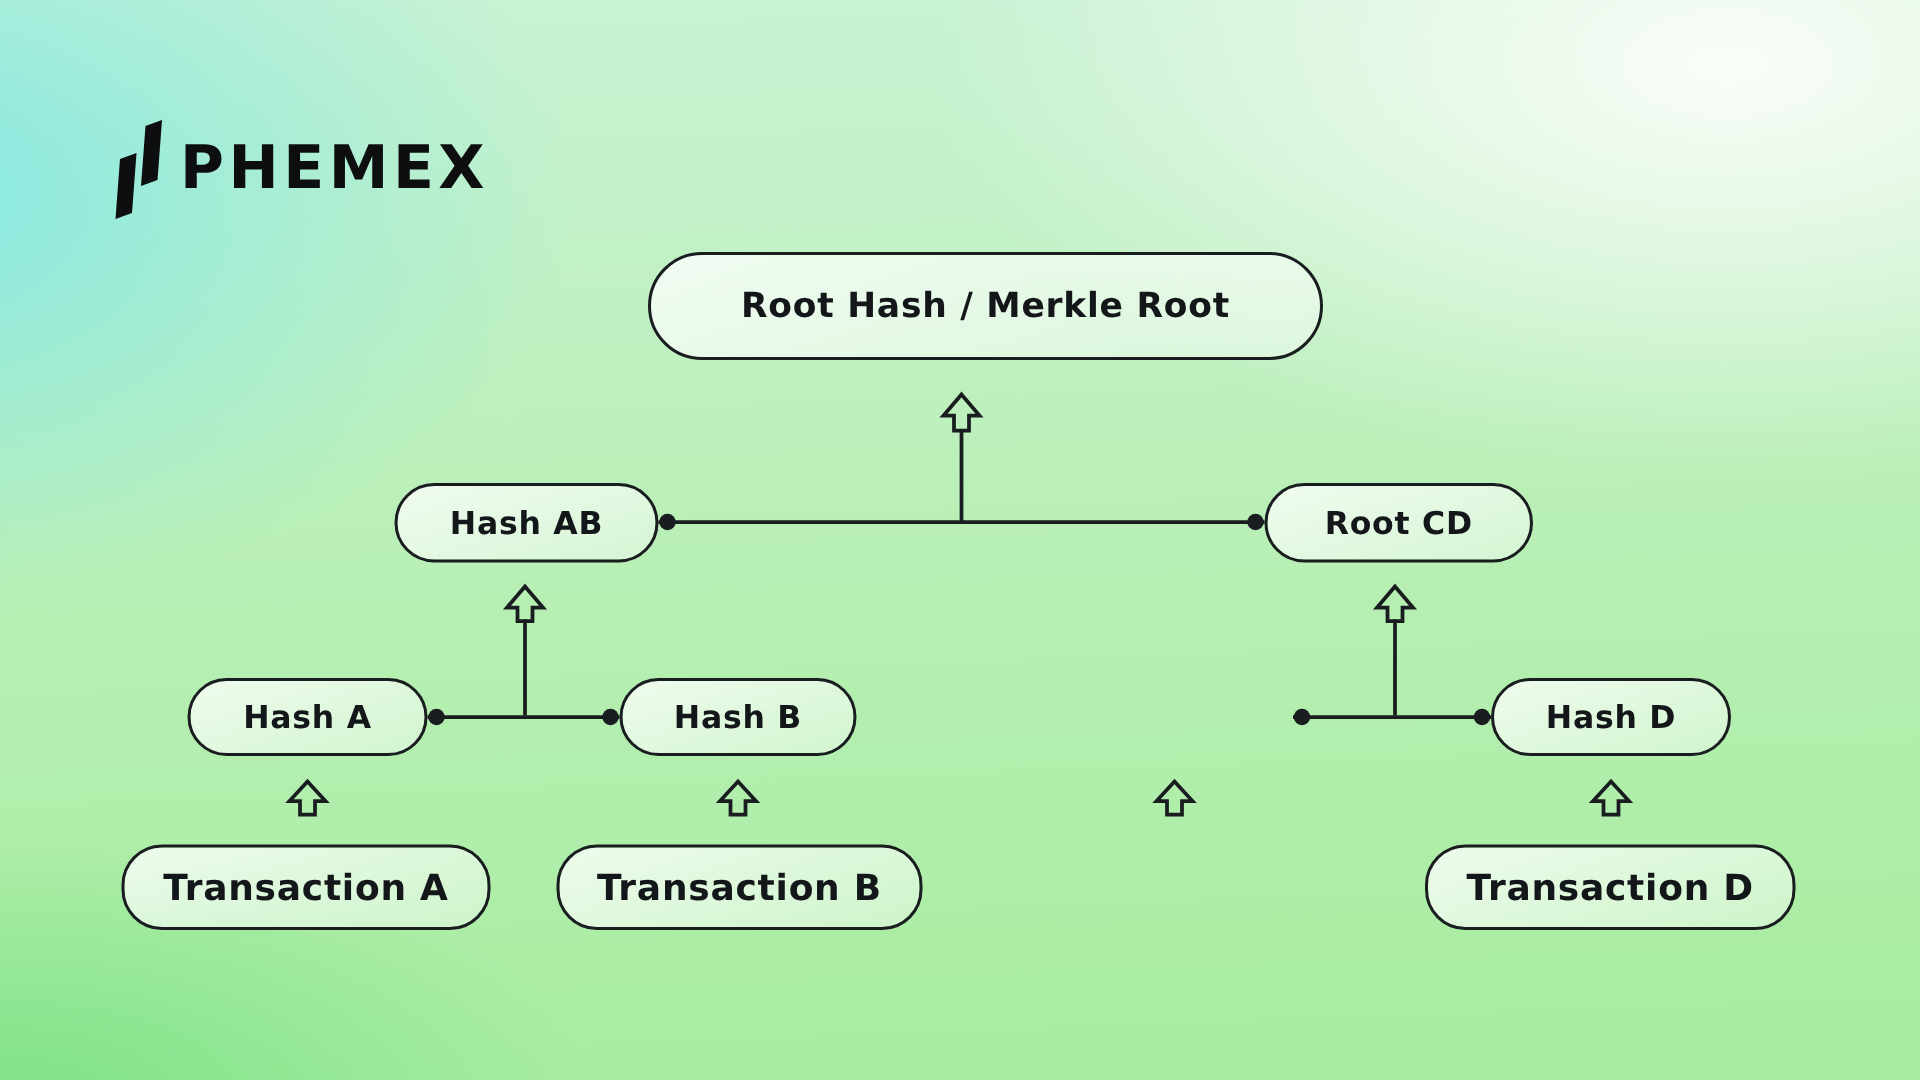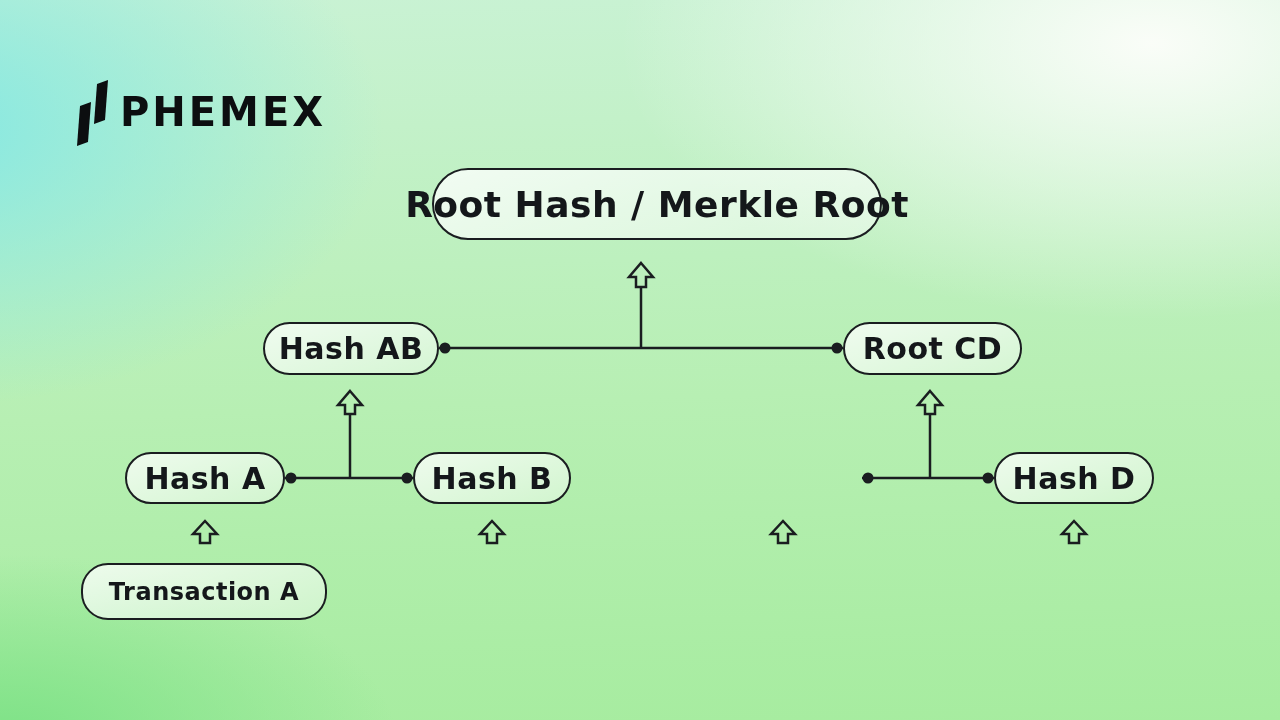--- a/index.html
+++ b/index.html
@@ -32,22 +32,22 @@
     border:2.5px solid #1a1d20;
     background:linear-gradient(160deg, rgba(255,255,255,0.78) 0%, rgba(255,255,255,0.40) 100%);
     box-sizing:border-box;
     color:#14171a;
   }
   .node-label{
     font-weight:700;
     white-space:nowrap;
     letter-spacing:0.5px;
   }
-  .root-label{font-size:36px;}
-  .hash-label{font-size:30px;}
+  .root-label{font-size:23px;}
+  .hash-label{font-size:21px;}
   .tx-label{font-size:24px;}
   .connector-layer{
     position:absolute;left:0;top:0;width:1280px;height:720px;
     pointer-events:none;
   }
   .connector-layer path, .connector-layer line{
     stroke:#1a1d20;stroke-width:2.5;fill:none;stroke-linejoin:miter;
   }
   .connector-layer circle{fill:#1a1d20;stroke:none;}
 </style>
@@ -110,14 +110,20 @@
   <div class="node" style="left:125px;top:452px;width:160px;height:52px;border-radius:26px;">
     <span class="node-label hash-label">Hash A</span>
   </div>
   <div class="node" style="left:994px;top:452px;width:160px;height:52px;border-radius:26px;">
     <span class="node-label hash-label">Hash D</span>
   </div>
 
   <div class="node" style="left:81px;top:563px;width:246px;height:57px;border-radius:27px;">
     <span class="node-label tx-label">Transaction A</span>
   </div>
+  <div class="node" style="left:371px;top:563px;width:244px;height:57px;border-radius:27px;">
+    <span class="node-label tx-label">Transaction B</span>
+  </div>
+  <div class="node" style="left:950px;top:563px;width:247px;height:57px;border-radius:27px;">
+    <span class="node-label tx-label">Transaction D</span>
+  </div>
 
 </div>
 
 </body></html>

